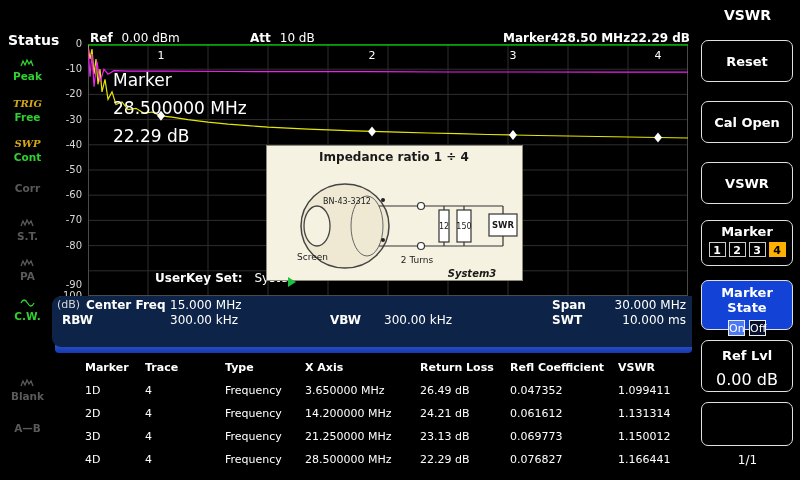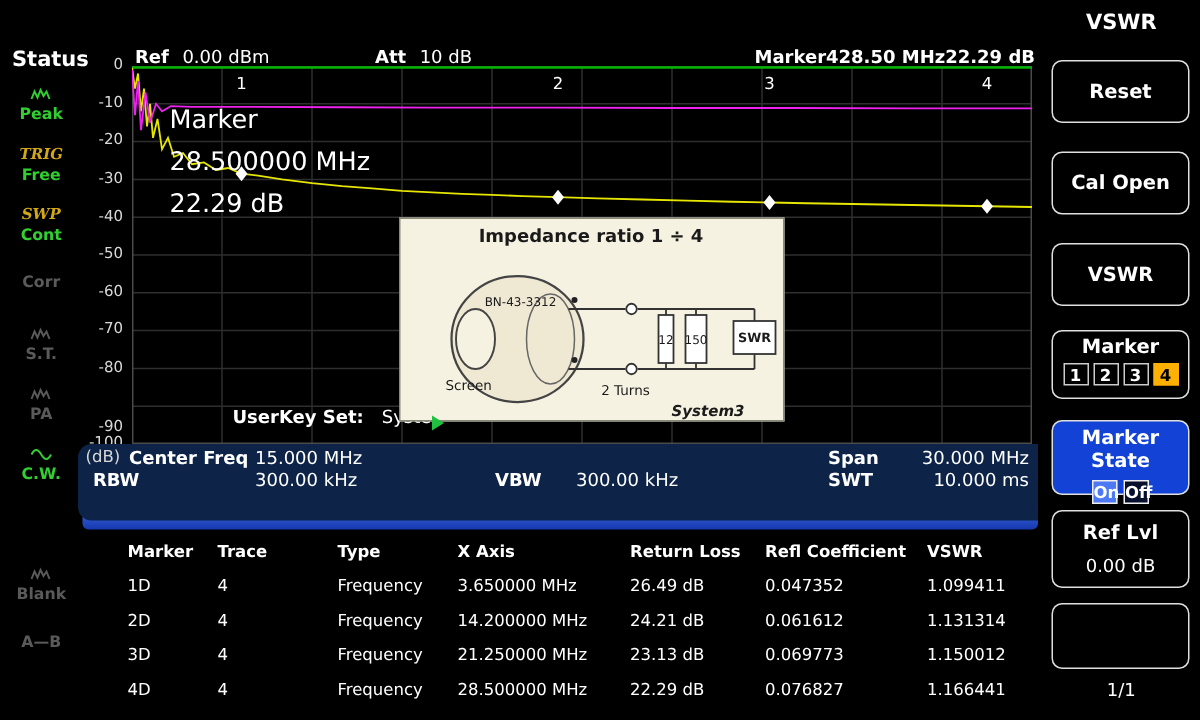--- a/index.html
+++ b/index.html
@@ -88,23 +88,23 @@
              text-align:center; color:#fff; }
   .sk-label { font-size:13px; font-weight:bold; }
   .sk-center { display:flex; align-items:center; justify-content:center; }
   .softkey.state { background:#1243d6; }
   .mrow { display:flex; justify-content:center; gap:3px; margin-top:3px; }
   .mbox { display:inline-block; width:17px; height:15px; line-height:15px; border:1px solid #cccccc;
           font-size:11px; font-weight:bold; color:#fff; background:#000; }
   .mbox.active { background:#ffb000; border-color:#ffb000; color:#000; }
   .trow2 { display:flex; justify-content:center; gap:4px; margin-top:5px; }
   .tbox { display:inline-block; width:17px; height:16px; line-height:15px; border:1px solid #eee;
-          font-size:11px; font-weight:bold; }
+          font-size:11px; font-weight:normal; }
   .tbox.on { background:#4d79f5; } .tbox.off { background:#06102c; }
-  .sk-value { font-size:12px; margin-top:7px; }
+  .sk-value { font-size:16px; margin-top:7px; }
   .page-ind { position:absolute; left:0; top:453px; width:100%; text-align:center; font-size:12px; color:#fff; }
 </style>
 </head>
 <body>
 
 <div id="screen">
 
 
   <div class="statusbar">
     <div class="st-title">Status</div>

